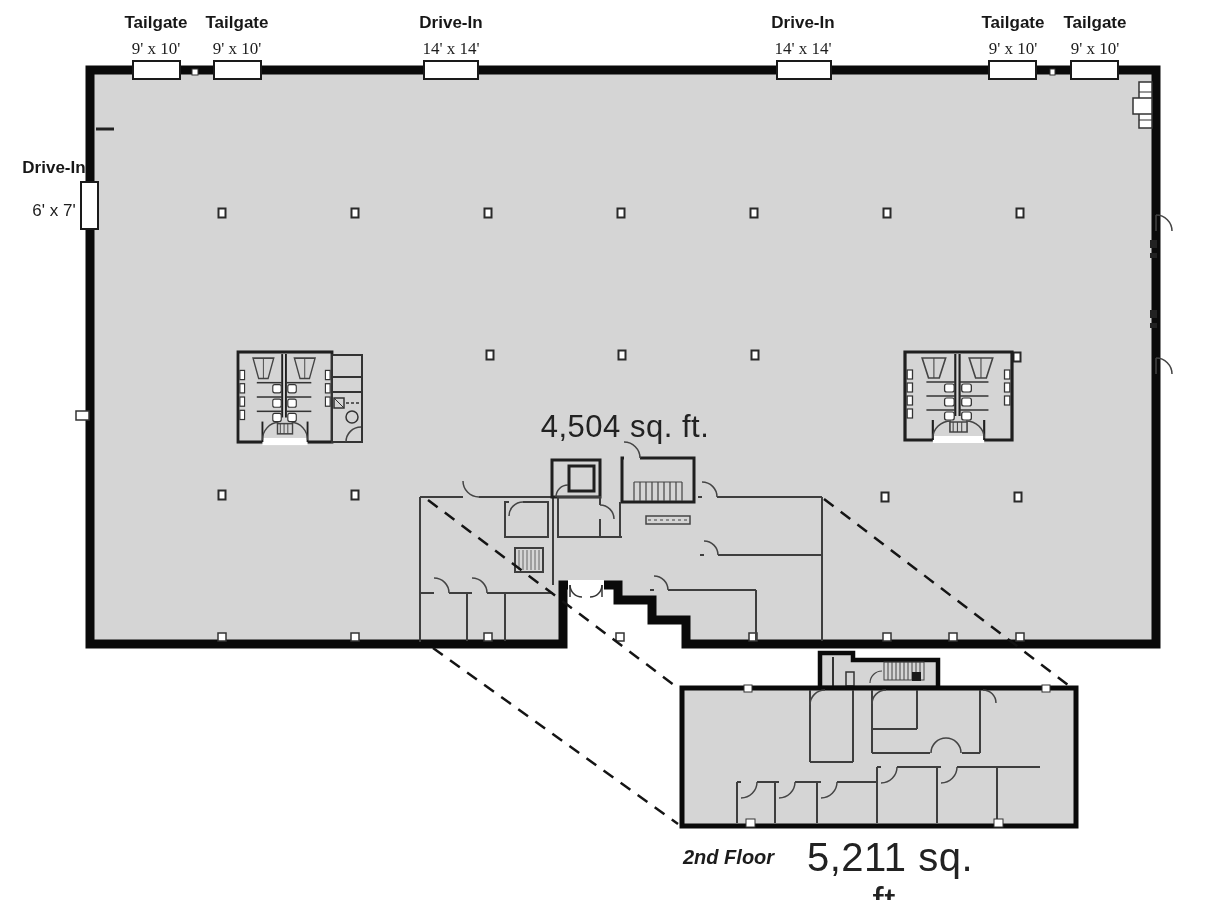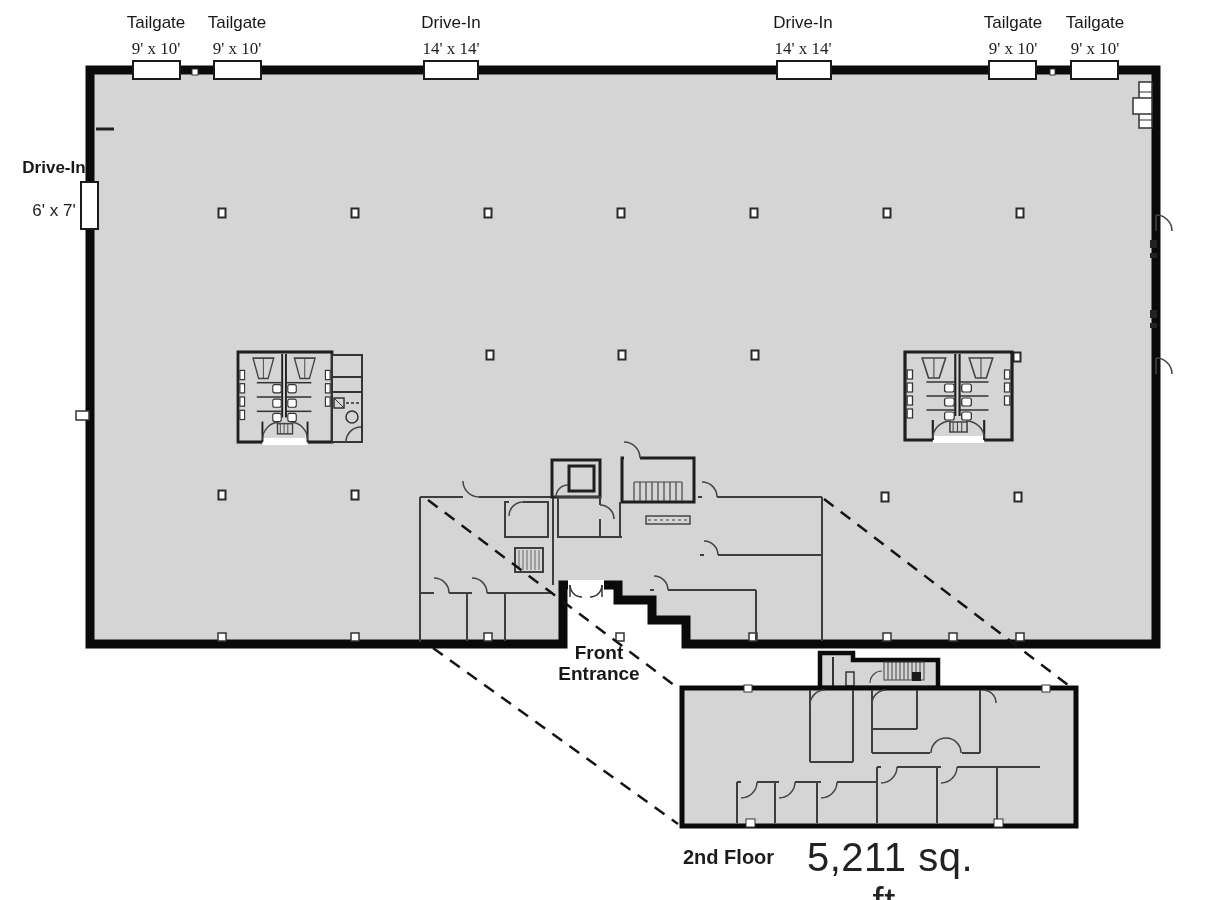--- a/index.html
+++ b/index.html
@@ -1,28 +1,28 @@
 <!DOCTYPE html>
 <html><head>
 <meta charset="utf-8">
 <style>
   html,body{margin:0;padding:0;background:#ffffff;width:1222px;height:900px;overflow:hidden;}
   body{font-family:"Liberation Sans", sans-serif;color:#1a1a1a;position:relative;}
   .stage{position:absolute;left:0;top:0;width:1222px;height:900px;}
   svg{position:absolute;left:0;top:0;}
   .lbl{position:absolute;text-align:center;}
   .door-label{top:10px;width:110px;}
-  .door-label .dname{font-weight:400;font-size:17px;line-height:26px;color:#171717;}
+  .door-label .dname{font-weight:700;font-size:17px;line-height:26px;color:#171717;}
   .door-label .dsize{font-weight:400;font-size:17px;line-height:22px;margin-top:2px;color:#1d1d1d;font-family:Liberation Serif, serif;}
   .side-label{left:8px;top:156px;width:92px;}
   .side-label .dname{font-weight:700;font-size:17px;line-height:24px;color:#171717;}
   .side-label .dsize{font-weight:400;font-size:17px;line-height:22px;margin-top:20px;color:#1d1d1d;}
   .area-1{left:540px;top:409px;width:170px;font-size:31px;font-weight:400;letter-spacing:.5px;color:#222;}
   .front-entrance{left:539px;top:642px;width:120px;font-weight:700;font-size:19px;line-height:21px;color:#171717;}
-  .floor2-name{left:683px;top:846px;width:120px;text-align:left;font-size:20px;font-weight:700;color:#1c1c1c;}
+  .floor2-name{left:683px;top:846px;width:120px;text-align:left;font-size:20px;font-weight:700;color:#1c1c1c;font-style:italic;}
   .area-2{left:805px;top:835px;width:170px;font-size:40px;font-weight:400;letter-spacing:.5px;color:#222;text-align:center;}
 </style>
 </head>
 <body>
 
 <div class="stage">
 
 <svg width="1222" height="900" viewBox="0 0 1222 900">
   <defs>
     <g id="rr">
@@ -265,22 +265,19 @@
 <div class="lbl door-label" style="left:1040px">
   <div class="dname">Tailgate</div>
   <div class="dsize">9' x 10'</div>
 </div>
 
 <div class="lbl side-label">
   <div class="dname">Drive-In</div>
   <div class="dsize">6' x 7'</div>
 </div>
 
-
-<div class="lbl front-entrance">
-  <div>Front</div>
-  <div>Entrance</div>
-</div>
+<div class="lbl area-1">4,504 sq. ft.</div>
+
 
 <div class="lbl floor2-name">2nd Floor</div>
 <div class="lbl area-2">5,211 sq. ft.</div>
 
 </div>
 
 </body></html>

